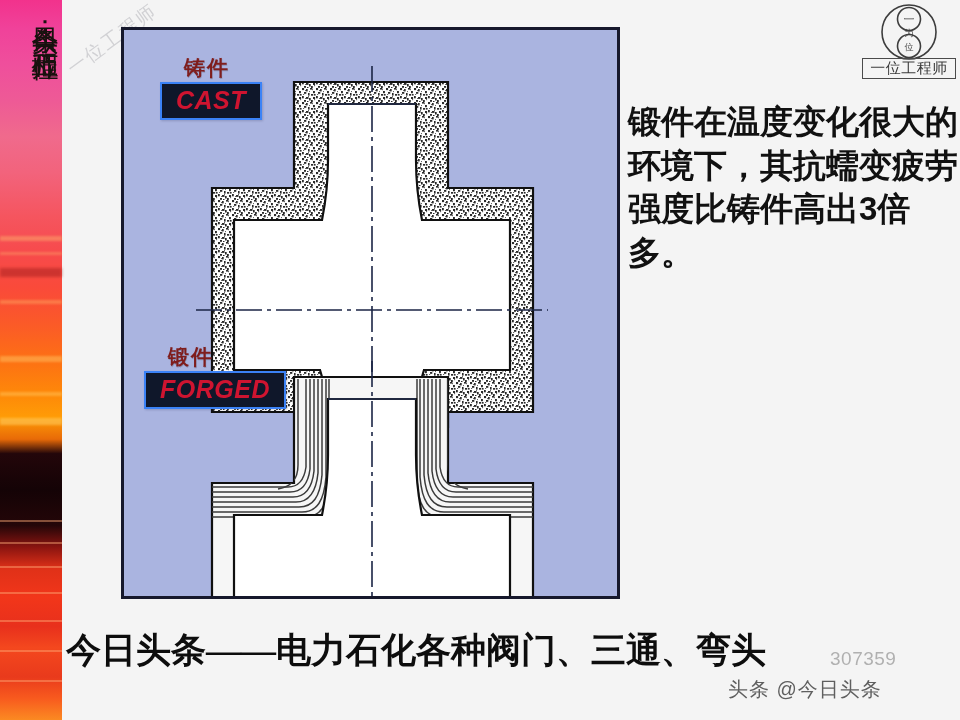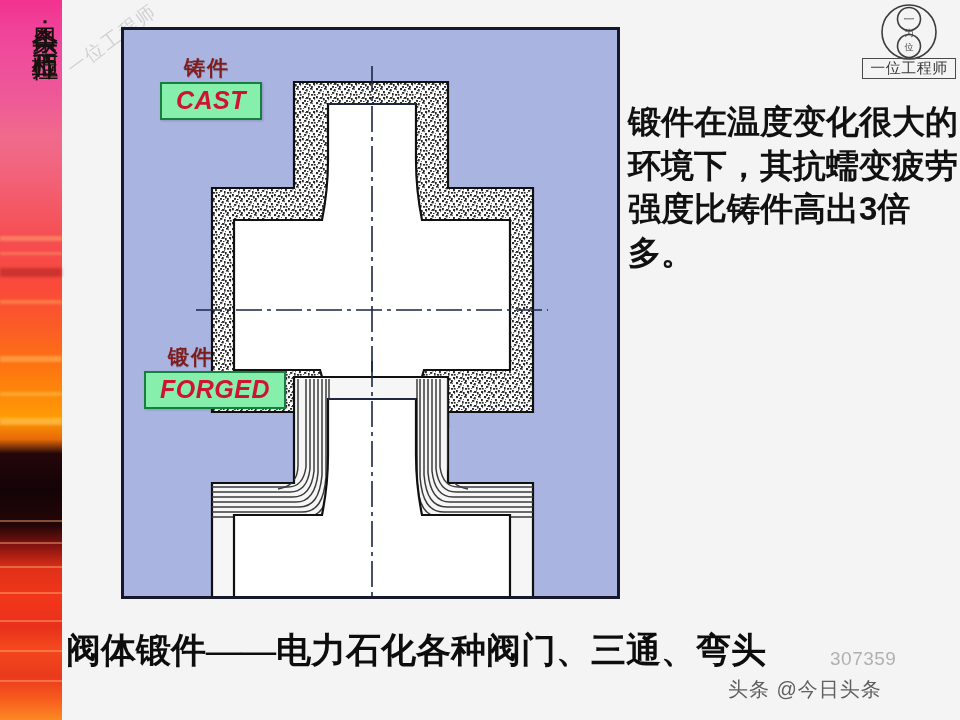--- a/index.html
+++ b/index.html
@@ -110,22 +110,22 @@
     font-family: "Liberation Sans", "DejaVu Sans", sans-serif;
     font-weight: bold;
     font-size: 21px;
     letter-spacing: 2px;
     margin-left: 24px;
     line-height: 1.1;
     text-shadow: 0.5px 0.5px 0 rgba(0,0,0,0.18);
   }
   .lbl-box {
     margin-top: 3px;
-    background: #86efac;
-    border: 2px solid #15803d;
+    background: #0f172a;
+    border: 2px solid #3b82f6;
     padding: 2px 14px 3px 14px;
     display: inline-block;
     box-shadow: 1px 1px 2px rgba(40,40,80,0.22);
   }
   .lbl-en {
     color: #cf1430;
     font-family: "Liberation Sans", "DejaVu Sans", sans-serif;
     font-style: italic;
     font-weight: bold;
     font-size: 25px;
@@ -432,21 +432,21 @@
         <div class="lbl-box">
           <span class="lbl-en">FORGED</span>
         </div>
       </div>
 
     </div>
   </div>
 
   <div id="body-text">锻件在温度变化很大的环境下，其抗蠕变疲劳强度比铸件高出3倍多。</div>
 
-  <div id="caption">阀体锻件——电力石化各种阀门、三通、弯头</div>
+  <div id="caption">今日头条——电力石化各种阀门、三通、弯头</div>
 
   <svg id="logo" viewBox="0 0 94 78" xmlns="http://www.w3.org/2000/svg">
     <circle cx="47" cy="30" r="27" fill="none" stroke="#3d3d3d" stroke-width="1.6"></circle>
     <circle cx="47" cy="17" r="11.5" fill="none" stroke="#3d3d3d" stroke-width="1.6"></circle>
     <circle cx="47" cy="44" r="11.5" fill="none" stroke="#3d3d3d" stroke-width="1.6"></circle>
     <text x="47" y="21" font-family="Liberation Serif, serif" font-size="11" fill="#3d3d3d" text-anchor="middle">一</text>
     <text x="47" y="34" font-family="Liberation Serif, serif" font-size="9" fill="#3d3d3d" text-anchor="middle">为</text>
     <text x="47" y="48" font-family="Liberation Serif, serif" font-size="9" fill="#3d3d3d" text-anchor="middle">位</text>
   </svg>
   <div id="logo-box">

